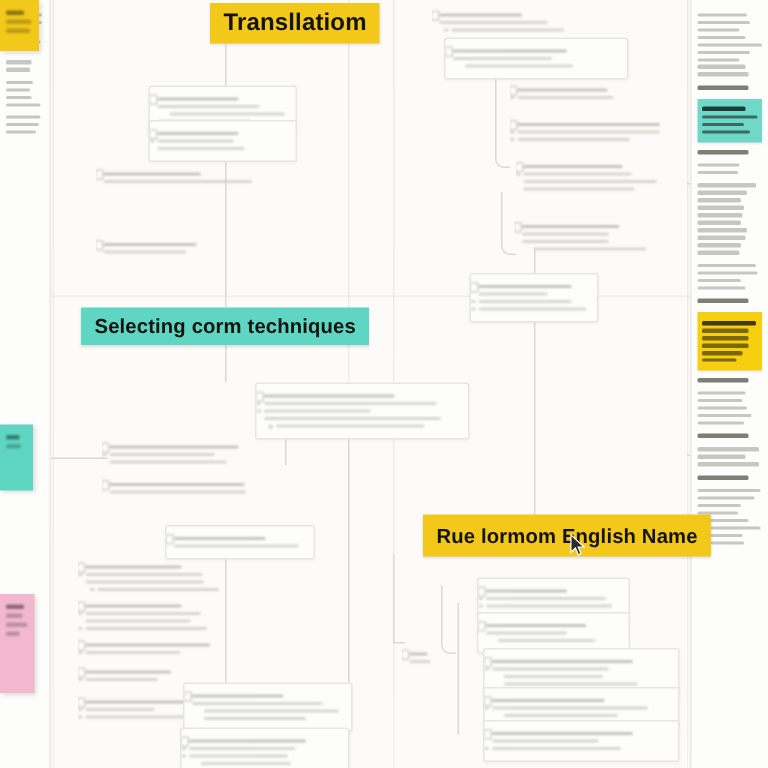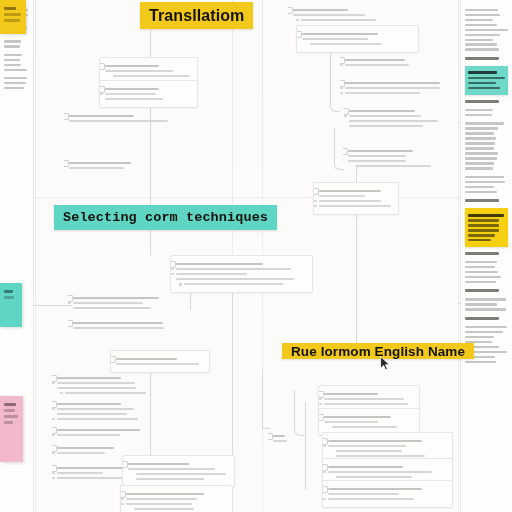--- a/index.html
+++ b/index.html
@@ -69,21 +69,21 @@
     display: flex; align-items: center;
     padding: 3px 9px;
     font-weight: 700;
     color: #15130d;
     letter-spacing: .1px;
     white-space: nowrap;
     box-shadow: 0 1px 2px rgba(0,0,0,.13);
     z-index: 6;
   }
   .badge.yellow { background: #f2c81a; }
-  .badge.teal   { background: #5fd6c4; font-family: Liberation Mono, monospace; }
+  .badge.teal   { background: #5fd6c4; }
 
   
   .sticky {
     position: absolute;
     box-shadow: 1px 1px 3px rgba(0,0,0,.14);
     overflow: hidden;
     padding: 4px 4px;
     z-index: 5;
   }
   .sticky .sl {
@@ -296,21 +296,21 @@
       </div>
     </div>
 
   <div id="badge-layer">
       <div class="badge yellow" style="left: 140px; top: 2px; min-width: 100px; height: 27px; background: rgb(242, 200, 26); color: rgb(21, 19, 13); font-size: 16px;">
         <span>Transllatiom</span>
       </div>
       <div class="badge teal" style="left: 54px; top: 205px; min-width: 171px; height: 25px; background: rgb(95, 214, 196); color: rgb(21, 19, 13); font-size: 13.5px;">
         <span>Selecting corm techniques</span>
       </div>
-      <div class="badge yellow" style="left: 282px; top: 343px; min-width: 166px; height: 16px; background: rgb(242, 200, 26); color: rgb(21, 19, 13); font-size: 13.5px;">
+      <div class="badge yellow" style="left: 282px; top: 343px; min-width: 166px; height: 28px; background: rgb(242, 200, 26); color: rgb(21, 19, 13); font-size: 13.5px;">
         <span>Rue lormom English Name</span>
       </div>
     </div>
 
   <div id="sticky-layer">
       <div class="sticky" style="left: 0px; top: 0px; width: 26px; height: 34px; background: rgb(242, 200, 26);">
         <div class="sl" style="width: 65.1393%;"></div>
         <div class="sl lt" style="width: 92.1793%;"></div>
         <div class="sl lt" style="width: 86.5586%;"></div>
       </div>

